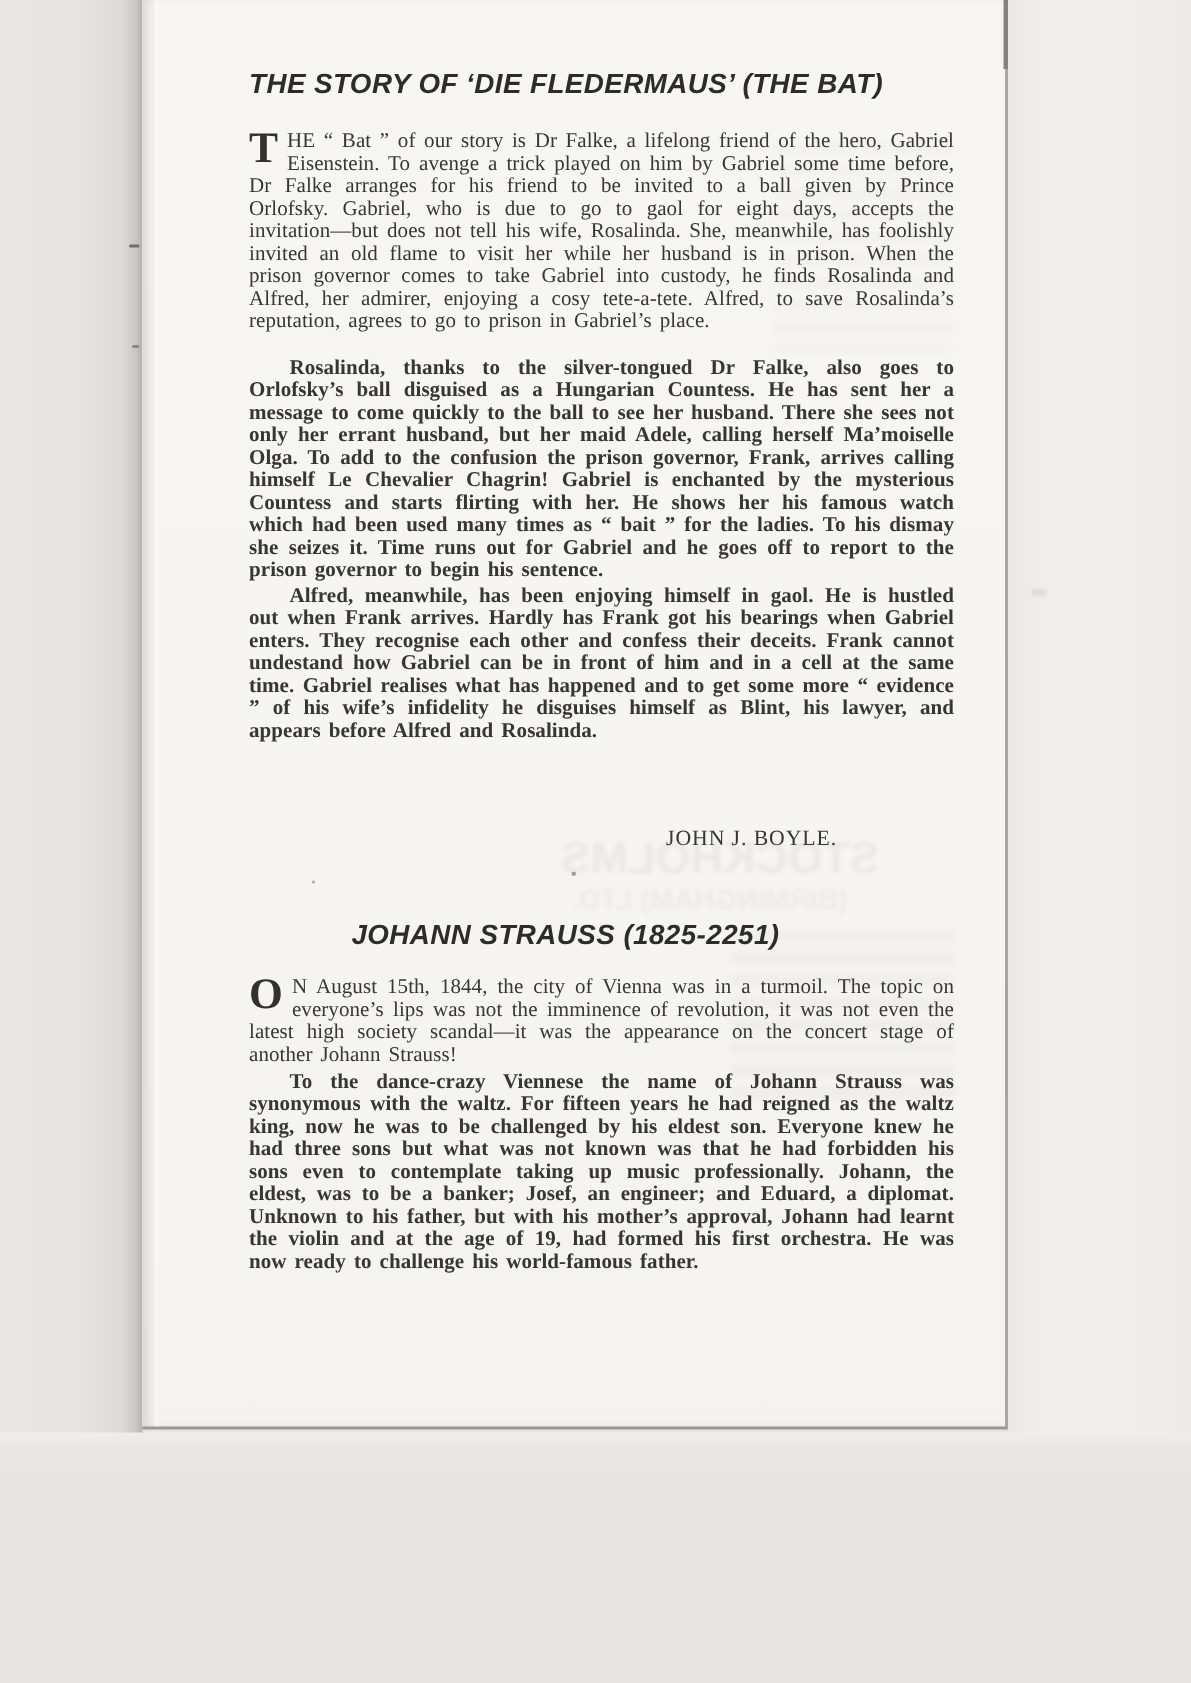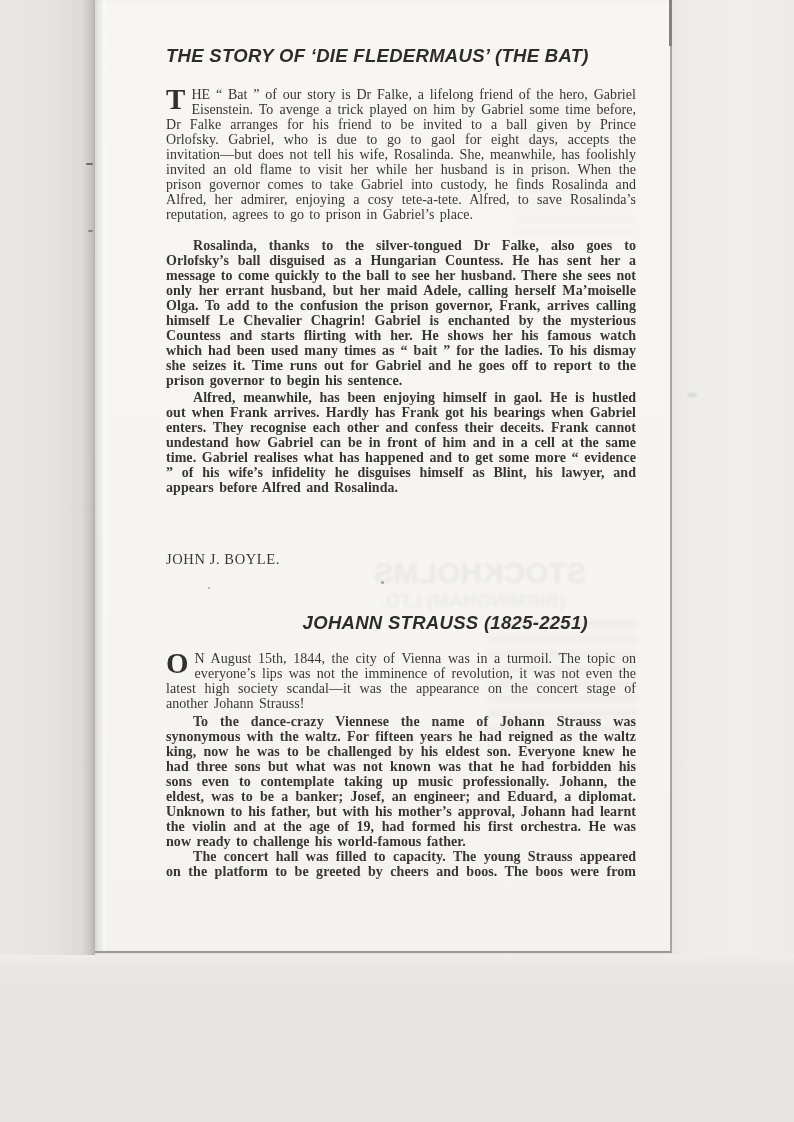--- a/index.html
+++ b/index.html
@@ -44,21 +44,21 @@
   }
   .page::before { 
     content: ""; position: absolute; left: 8px; top: 0; width: 3px; height: 100%;
     background: rgba(255,255,255,0.35);
   }
 
   
   .heading {
     position: absolute; left: 71px; width: 470px;
     padding-right: 48px; box-sizing: border-box;
-    text-align: right;
+    text-align: center;
     font-family: "Liberation Sans", sans-serif;
     font-weight: 700; font-style: italic;
     font-size: 18.5px; letter-spacing: 0.3px;
     color: #2e2c29;
     white-space: nowrap;
   }
   .body-para {
     position: absolute; left: 71px; width: 470px;
     margin: 0;
     font-size: 14px; line-height: 15px;
@@ -72,20 +72,21 @@
     float: left;
     font-size: 29px; line-height: 23px;
     height: 23px;
     padding: 1px 6px 0 0;
     font-weight: 600;
     color: #33312e;
   }
   .byline {
     position: absolute; left: 71px; width: 470px;
     padding-right: 78px; box-sizing: border-box;
+    text-align: right;
     font-size: 14.5px; letter-spacing: 0.6px;
     color: #3a3835;
   }
 
   
   .ghost {
     position: absolute;
     transform: scaleX(-1);
     font-family: "Liberation Sans", sans-serif;
     font-weight: 700;
@@ -138,21 +139,20 @@
     <div class="ghost ghost-2">(BIRMINGHAM) LTD.</div>
     <div class="ghost-block ghost-block-a"></div>
     <div class="ghost-block ghost-block-b"></div>
 
     <div class="heading" style="top:612px">JOHANN STRAUSS (1825-2251)</div>
 
     <p class="body-para" style="top:651px"><span class="dropcap">O</span><span>N August 15th, 1844, the city of Vienna was in a turmoil. The topic on everyone’s lips was not the imminence of revolution, it was not even the latest high society scandal—it was the appearance on the concert stage of another Johann Strauss!</span></p>
 
     <p class="body-para indent" style="top:714px">To the dance-crazy Viennese the name of Johann Strauss was synonymous with the waltz. For fifteen years he had reigned as the waltz king, now he was to be challenged by his eldest son. Everyone knew he had three sons but what was not known was that he had forbidden his sons even to contemplate taking up music professionally. Johann, the eldest, was to be a banker; Josef, an engineer; and Eduard, a diplomat. Unknown to his father, but with his mother’s approval, Johann had learnt the violin and at the age of 19, had formed his first orchestra. He was now ready to challenge his world-famous father.</p>
 
-    <p class="body-para indent cont" style="top:849px">The concert hall was filled to capacity. The young Strauss appeared on the platform to be greeted by cheers and boos. The boos were from</p>
 
     <div class="mark mark-1"></div>
     <div class="mark mark-2"></div>
     <div class="mark mark-3"></div>
     <div class="mark mark-4"></div>
 
   </div>
 </div>
 
 </body></html>

